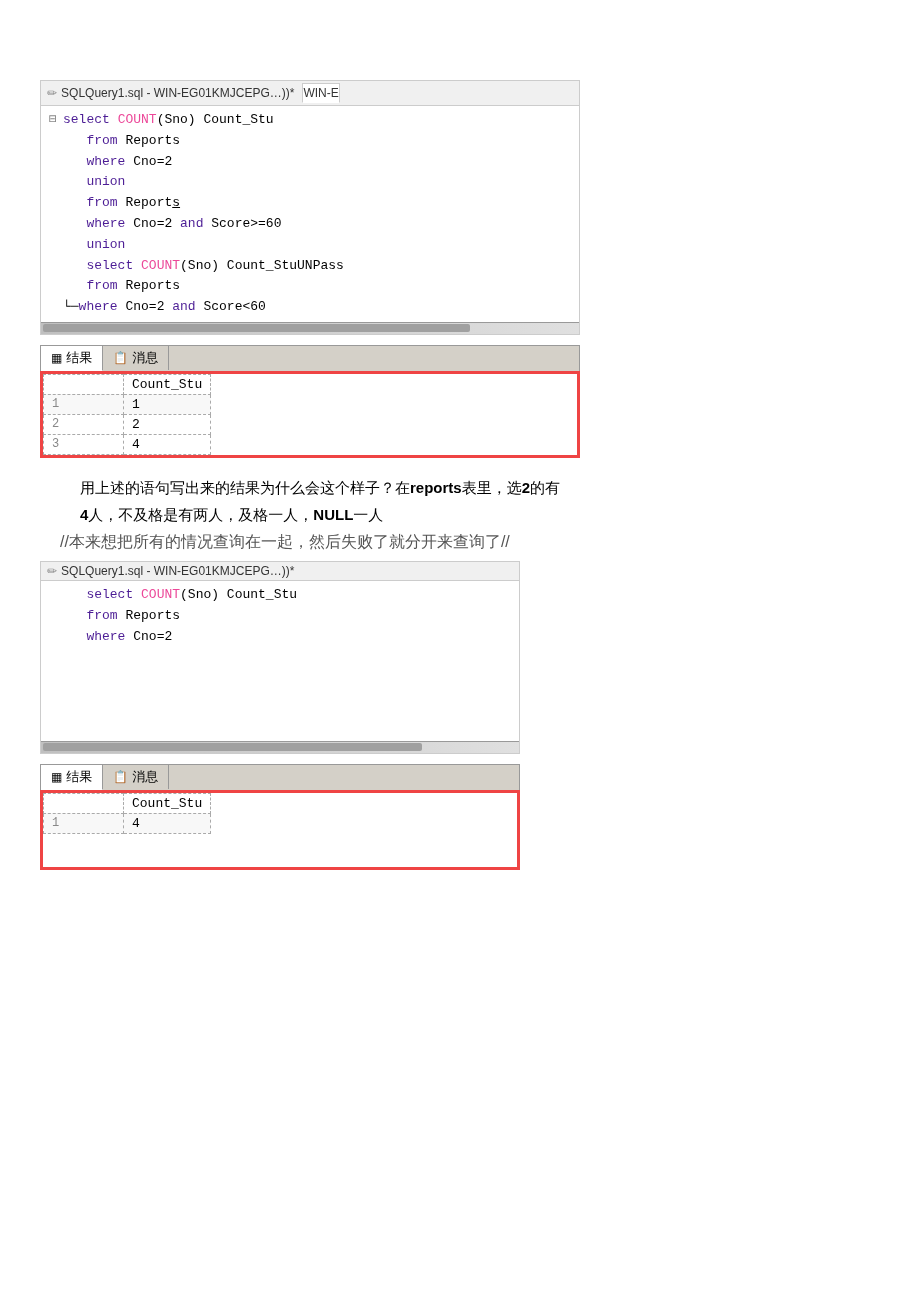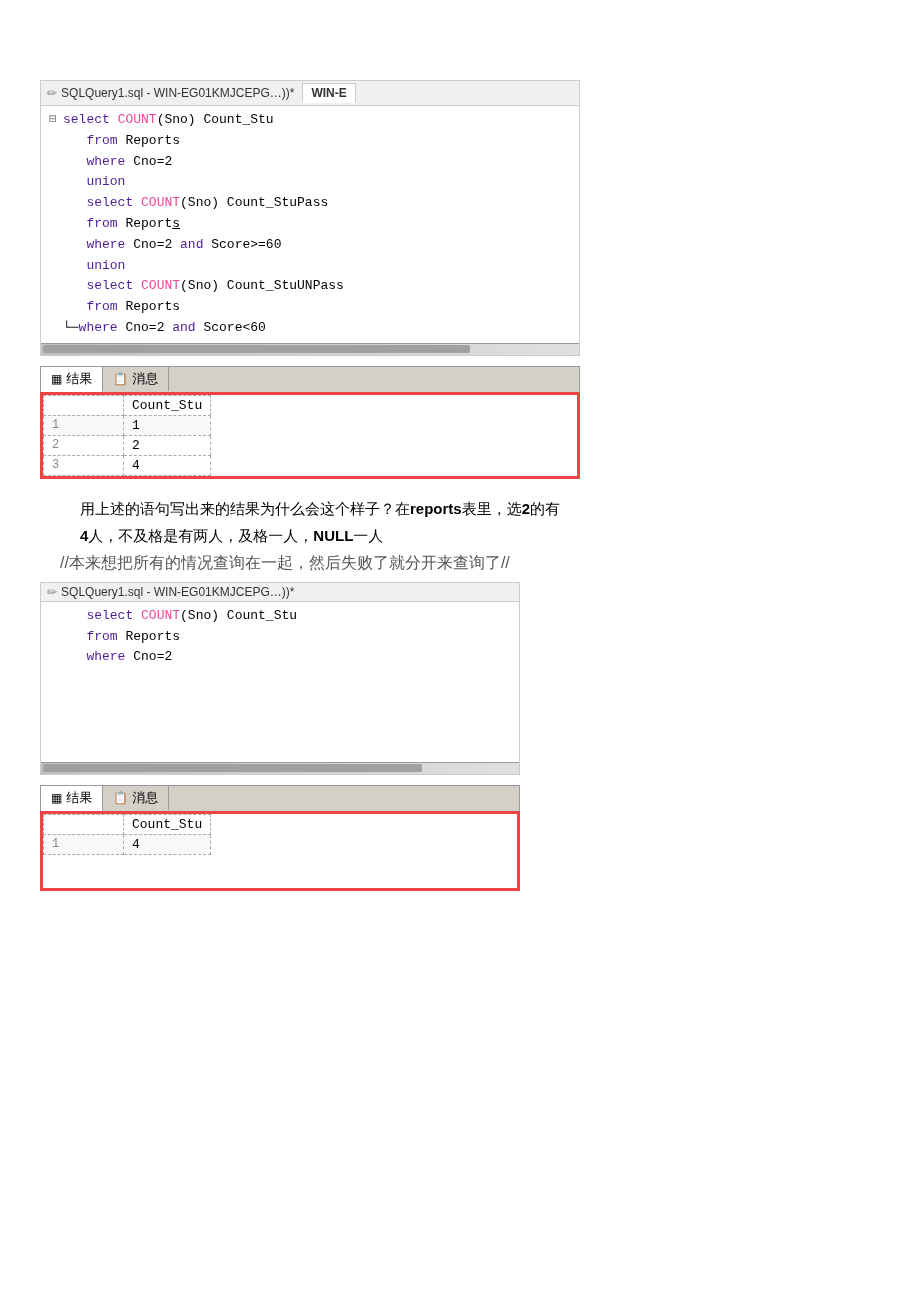--- a/index.html
+++ b/index.html
@@ -38,24 +38,23 @@
 
     .sql-editor-title-bar .pencil-icon {
       color: #888;
       font-size: 12px;
     }
 
     .tab-active {
       background: #fff;
       border: 1px solid #ccc;
       border-bottom: 1px solid #fff;
-      padding: 2px 8px;
+      padding: 2px 0;
       font-size: 12px;
       margin-left: 4px;
-      font-weight: bold;
     }
 
     .sql-editor-body {
       background: #fff;
       padding: 4px 8px;
       font-family: 'Courier New', Consolas, monospace;
       font-size: 13px;
       line-height: 1.6;
       min-height: 160px;
     }
@@ -216,24 +215,20 @@
       <div class="line">
         <span class="line-indicator">&nbsp;</span>
         <span>&nbsp;&nbsp;&nbsp;<span class="kw">where</span> Cno=2</span>
       </div>
       <div class="line">
         <span class="line-indicator">&nbsp;</span>
         <span>&nbsp;&nbsp;&nbsp;<span class="kw">union</span></span>
       </div>
       <div class="line">
         <span class="line-indicator">&nbsp;</span>
-        <span>&nbsp;&nbsp;&nbsp;<span class="kw">select</span> <span class="fn">COUNT</span>(Sno) Count_StuPass</span>
-      </div>
-      <div class="line">
-        <span class="line-indicator">&nbsp;</span>
         <span>&nbsp;&nbsp;&nbsp;<span class="kw">from</span> Report<span style="text-decoration:underline;">s</span></span>
       </div>
       <div class="line">
         <span class="line-indicator">&nbsp;</span>
         <span>&nbsp;&nbsp;&nbsp;<span class="kw">where</span> Cno=2 <span class="kw">and</span> Score&gt;=60</span>
       </div>
       <div class="line">
         <span class="line-indicator">&nbsp;</span>
         <span>&nbsp;&nbsp;&nbsp;<span class="kw">union</span></span>
       </div>

